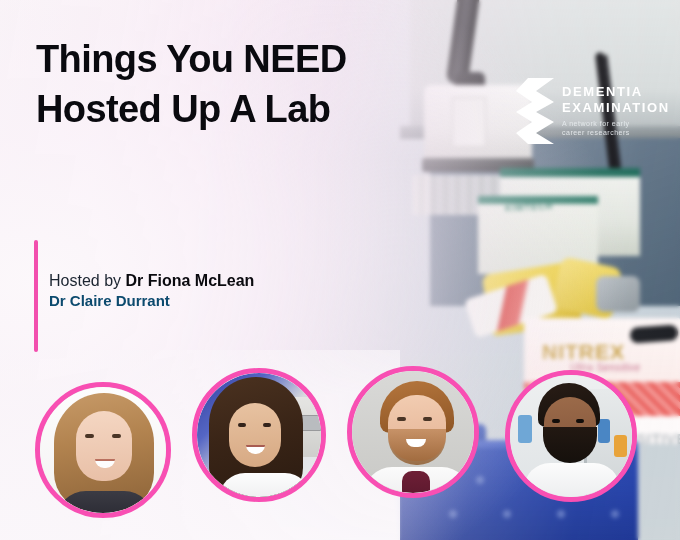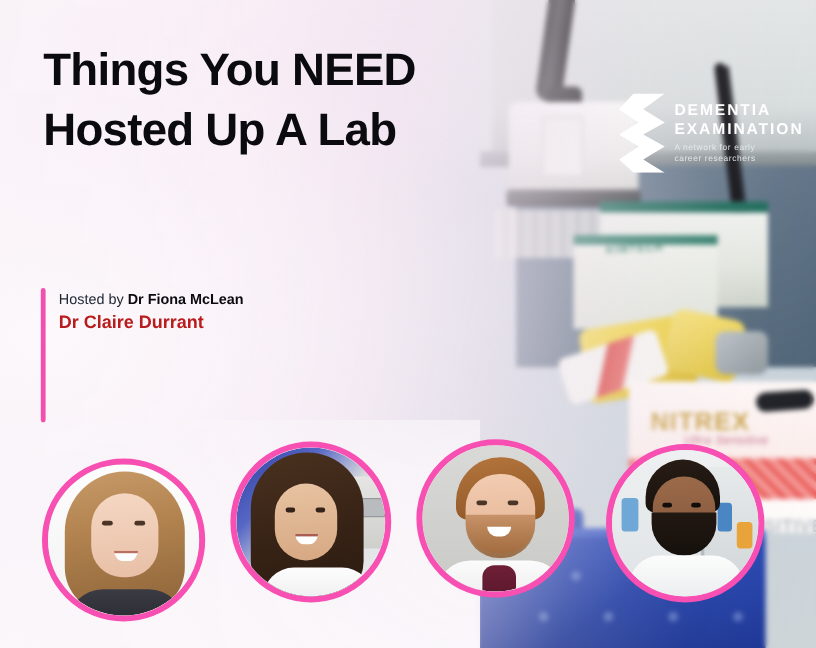--- a/index.html
+++ b/index.html
@@ -230,29 +230,29 @@
   }
   .title-line { display:block; white-space:nowrap; }
 
   
   .credits { position:absolute; left:34px; top:239px; width:320px; }
   .credits-bar {
     position:absolute; left:0; top:1px; width:4px; height:112px;
     background:#f24fae; border-radius:2px;
   }
   .credits-body { padding-left:15px; }
-  .hosted { font-size:12px; line-height:20px; color:#1b2430; white-space:nowrap; }
+  .hosted { font-size:16px; line-height:20px; color:#1b2430; white-space:nowrap;margin-top:32px; }
   .hosted-label { font-weight:normal; }
   .hosted-name { font-weight:bold; color:#0a0a0f; }
   .guests-label {
     font-size:14px; line-height:18px; color:#1b2430;
     margin-top:13px; font-weight:normal;
   }
   .guest-name {
-    font-size:15px; line-height:20px; font-weight:bold; color:#b91c1c;
+    font-size:15px; line-height:20px; font-weight:bold; color:#0c4a6e;
     white-space:nowrap;
   }
 
   
   .logo { position:absolute; left:516px; top:78px; width:150px; height:66px; }
   .logo-mark { position:absolute; left:0; top:0; width:38px; height:66px; }
   .logo-text { position:absolute; left:46px; top:6px; }
   .logo-line {
     font-size:13px; font-weight:bold; letter-spacing:1.6px;
     line-height:16px; color:#ffffff;

